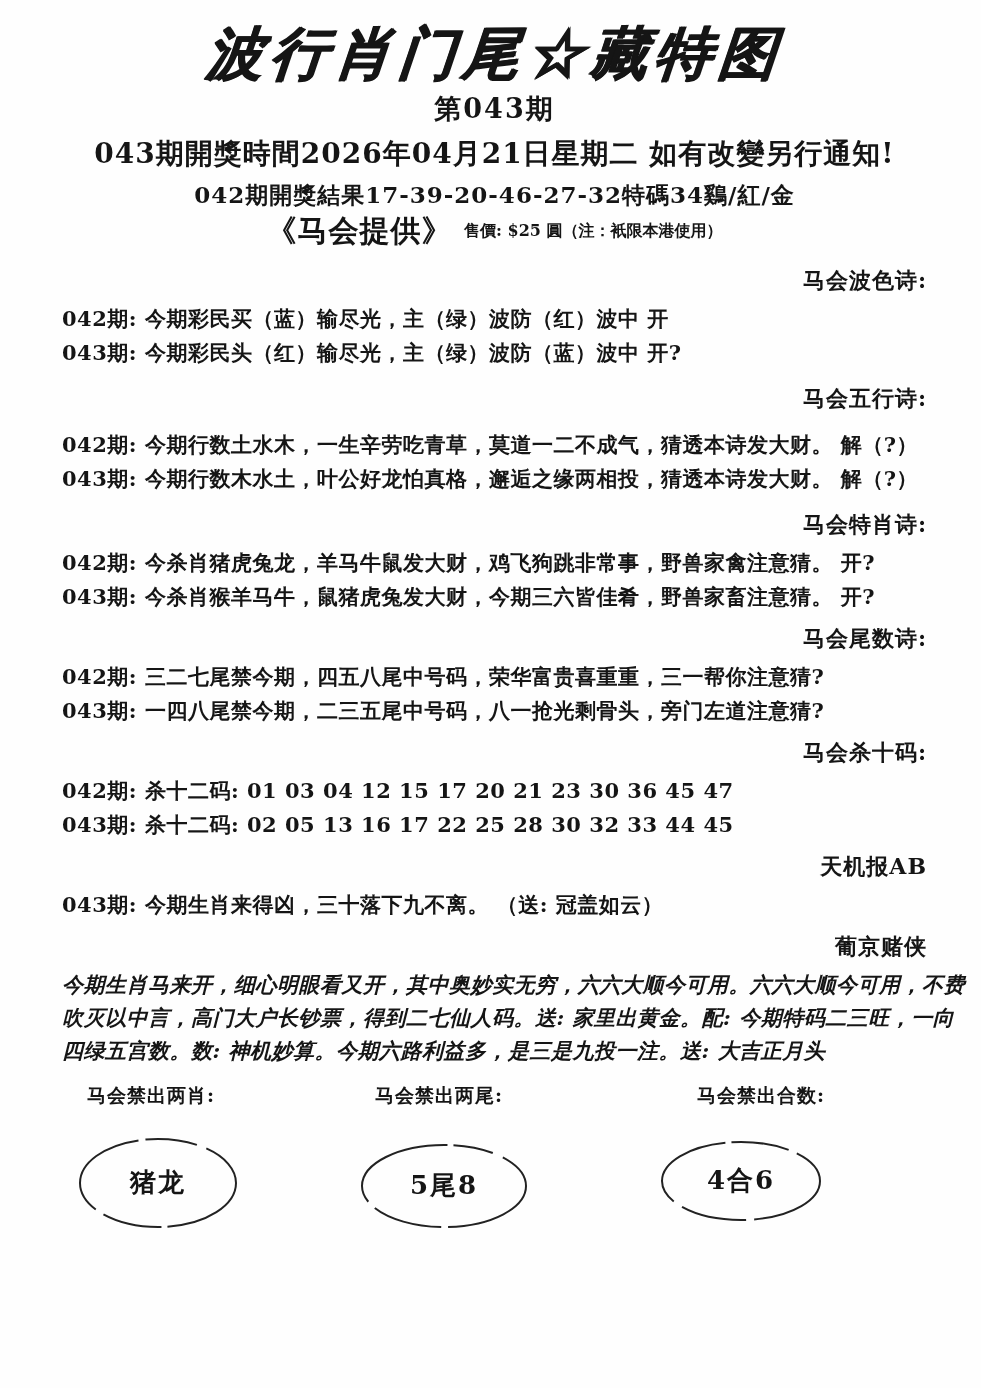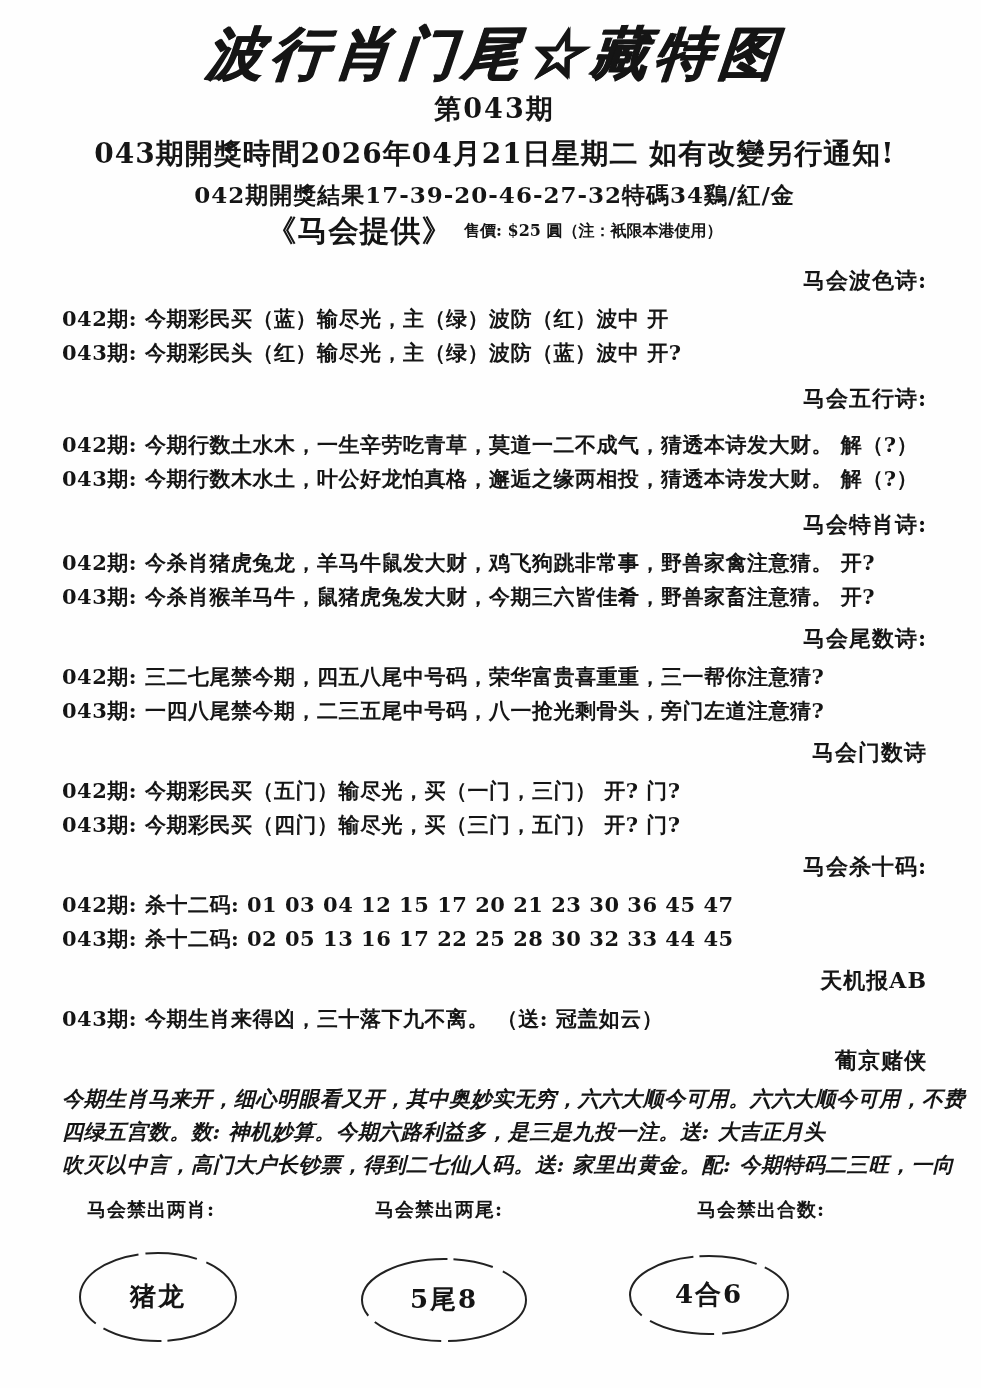--- a/index.html
+++ b/index.html
@@ -67,42 +67,37 @@
     <div class="sec-line">042期: 今杀肖猪虎兔龙，羊马牛鼠发大财，鸡飞狗跳非常事，野兽家禽注意猜。 开?</div>
     <div class="sec-line">043期: 今杀肖猴羊马牛，鼠猪虎兔发大财，今期三六皆佳肴，野兽家畜注意猜。 开?</div>
   </div>
 
   <div class="section">
     <div class="sec-head">马会尾数诗:</div>
     <div class="sec-line">042期: 三二七尾禁今期，四五八尾中号码，荣华富贵喜重重，三一帮你注意猜?</div>
     <div class="sec-line">043期: 一四八尾禁今期，二三五尾中号码，八一抢光剩骨头，旁门左道注意猜?</div>
   </div>
 
-  <div class="section">
-    <div class="sec-head">马会门数诗</div>
-    <div class="sec-line">042期: 今期彩民买（五门）输尽光，买（一门，三门） 开? 门?</div>
-    <div class="sec-line">043期: 今期彩民买（四门）输尽光，买（三门，五门） 开? 门?</div>
-  </div>
 
   <div class="section">
     <div class="sec-head">马会杀十码:</div>
     <div class="sec-line">042期: 杀十二码: 01 03 04 12 15 17 20 21 23 30 36 45 47</div>
     <div class="sec-line">043期: 杀十二码: 02 05 13 16 17 22 25 28 30 32 33 44 45</div>
   </div>
 
   <div class="section">
     <div class="sec-head">天机报AB</div>
     <div class="sec-line">043期: 今期生肖来得凶，三十落下九不离。 （送: 冠盖如云）</div>
   </div>
 
   <div class="section sec-para">
     <div class="sec-head">葡京赌侠</div>
     <div class="sec-line">今期生肖马来开，细心明眼看又开，其中奥妙实无穷，六六大顺今可用。六六大顺今可用，不费</div>
+    <div class="sec-line">吹灭以中言，高门大户长钞票，得到二七仙人码。送: 家里出黄金。配: 今期特码二三旺，一向</div>
     <div class="sec-line">四绿五宫数。数: 神机妙算。今期六路利益多，是三是九投一注。送: 大吉正月头</div>
-    <div class="sec-line">吹灭以中言，高门大户长钞票，得到二七仙人码。送: 家里出黄金。配: 今期特码二三旺，一向</div>
   </div>
 
   <div class="forbidden">
     <div class="fb-label" style="left:12px;">马会禁出两肖:</div>
     <div class="fb-label" style="left:300px;">马会禁出两尾:</div>
     <div class="fb-label" style="left:622px;">马会禁出合数:</div>
 
     <div class="fb-oval" style="left:14px;top:52px;width:164px;height:96px;">
       <svg viewBox="0 0 164 96">
         <ellipse cx="82" cy="48" rx="78" ry="44" fill="none" stroke="#222" stroke-width="2" stroke-dasharray="88 6 60 9 110 7 52 10"></ellipse>
@@ -110,21 +105,21 @@
       <span class="fb-value">猪龙</span>
     </div>
 
     <div class="fb-oval" style="left:296px;top:58px;width:172px;height:90px;">
       <svg viewBox="0 0 172 90">
         <ellipse cx="86" cy="45" rx="82" ry="41" fill="none" stroke="#222" stroke-width="2" stroke-dasharray="95 7 70 9 120 6 40 11"></ellipse>
       </svg>
       <span class="fb-value">5尾8</span>
     </div>
 
-    <div class="fb-oval" style="left:564px;top:55px;width:166px;height:86px;">
+    <div class="fb-oval" style="left:596px;top:55px;width:166px;height:86px;">
       <svg viewBox="0 0 166 86">
         <ellipse cx="83" cy="43" rx="79" ry="39" fill="none" stroke="#222" stroke-width="2" stroke-dasharray="82 8 66 10 104 6 58 9"></ellipse>
       </svg>
       <span class="fb-value">4合6</span>
     </div>
   </div>
 
 </div>
 
 </body></html>

